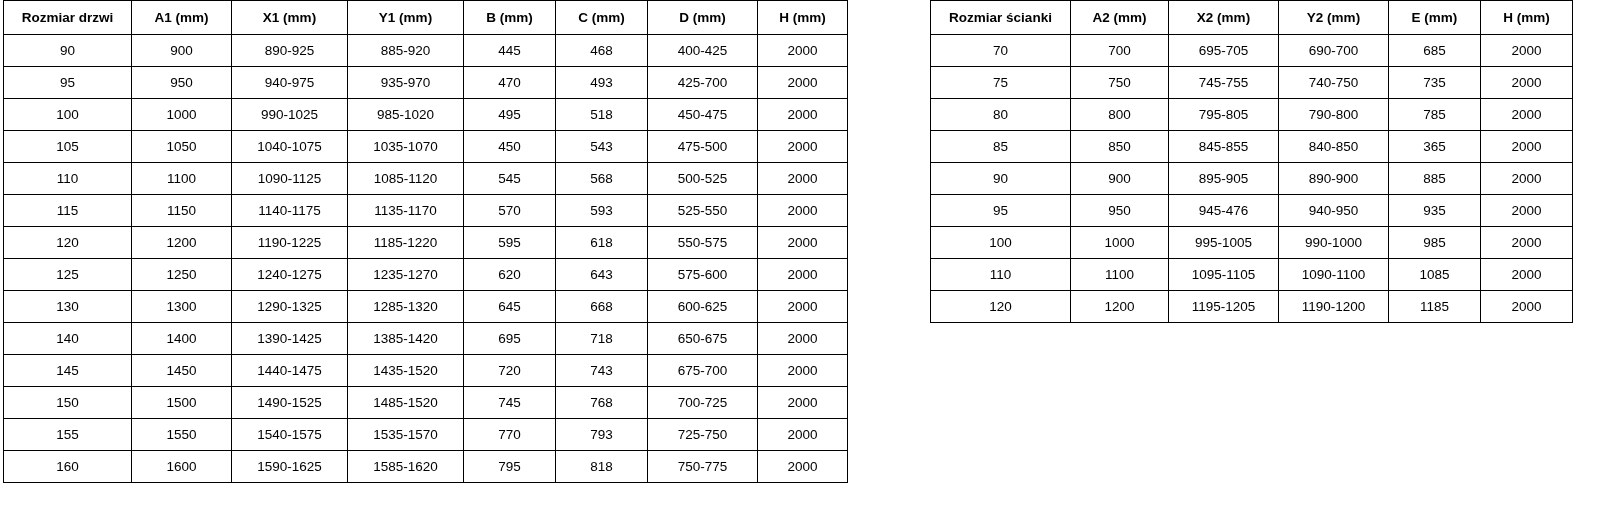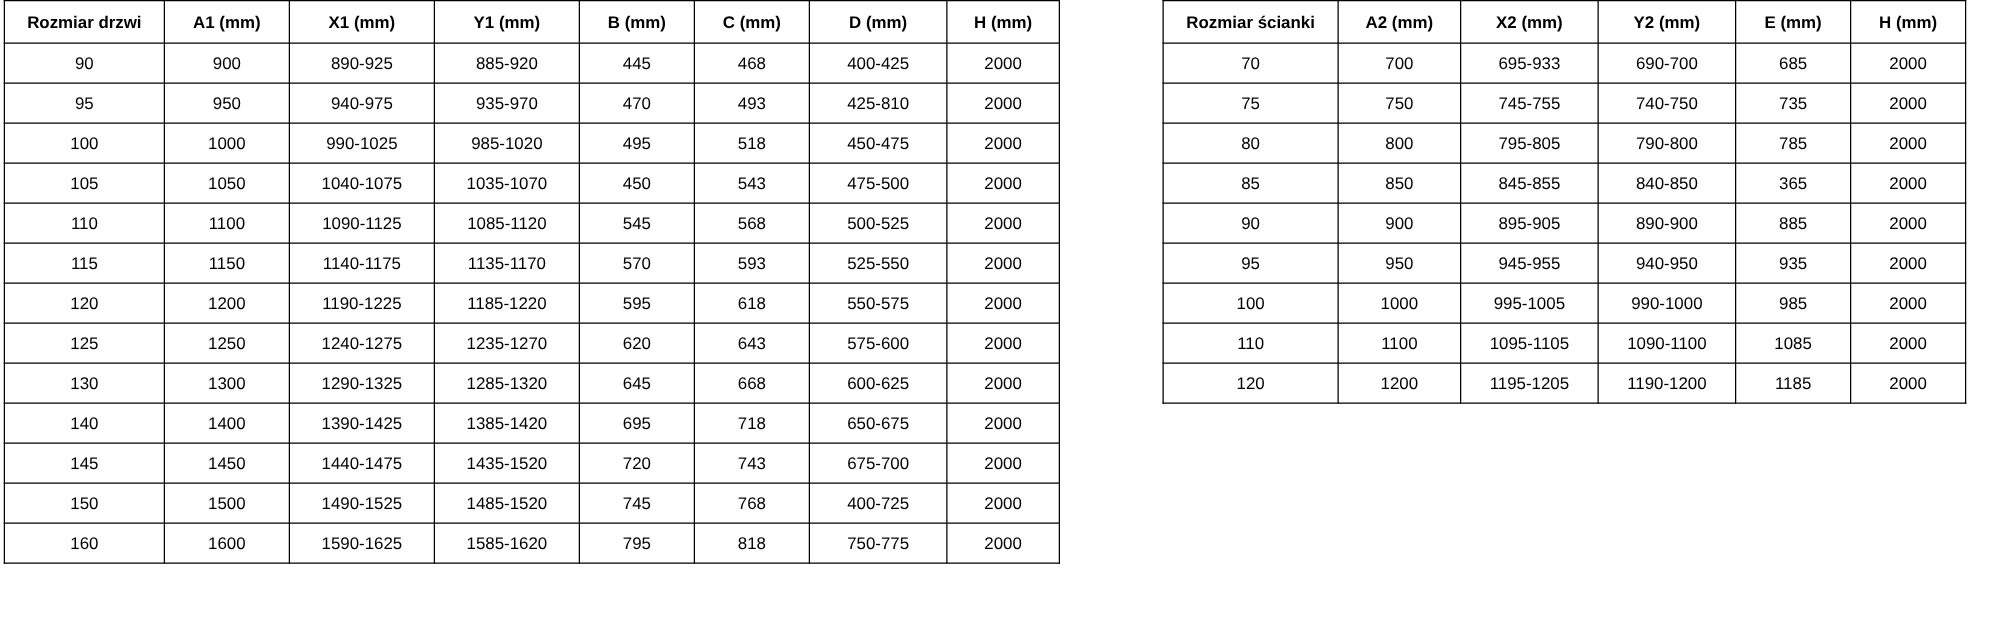--- a/index.html
+++ b/index.html
@@ -109,21 +109,21 @@
             <td>400-425</td>
             <td>2000</td>
           </tr>
           <tr>
             <td>95</td>
             <td>950</td>
             <td>940-975</td>
             <td>935-970</td>
             <td>470</td>
             <td>493</td>
-            <td>425-810</td>
+            <td>425-700</td>
             <td>2000</td>
           </tr>
           <tr>
             <td>100</td>
             <td>1000</td>
             <td>990-1025</td>
             <td>985-1020</td>
             <td>495</td>
             <td>518</td>
             <td>450-475</td>
@@ -209,21 +209,31 @@
             <td>675-700</td>
             <td>2000</td>
           </tr>
           <tr>
             <td>150</td>
             <td>1500</td>
             <td>1490-1525</td>
             <td>1485-1520</td>
             <td>745</td>
             <td>768</td>
-            <td>400-725</td>
+            <td>700-725</td>
+            <td>2000</td>
+          </tr>
+          <tr>
+            <td>155</td>
+            <td>1550</td>
+            <td>1540-1575</td>
+            <td>1535-1570</td>
+            <td>770</td>
+            <td>793</td>
+            <td>725-750</td>
             <td>2000</td>
           </tr>
           <tr>
             <td>160</td>
             <td>1600</td>
             <td>1590-1625</td>
             <td>1585-1620</td>
             <td>795</td>
             <td>818</td>
             <td>750-775</td>
@@ -250,21 +260,21 @@
             <th>X2 (mm)</th>
             <th>Y2 (mm)</th>
             <th>E (mm)</th>
             <th>H (mm)</th>
           </tr>
       </thead>
       <tbody id="walls-body">
           <tr>
             <td>70</td>
             <td>700</td>
-            <td>695-933</td>
+            <td>695-705</td>
             <td>690-700</td>
             <td>685</td>
             <td>2000</td>
           </tr>
           <tr>
             <td>75</td>
             <td>750</td>
             <td>745-755</td>
             <td>740-750</td>
             <td>735</td>
@@ -290,21 +300,21 @@
             <td>90</td>
             <td>900</td>
             <td>895-905</td>
             <td>890-900</td>
             <td>885</td>
             <td>2000</td>
           </tr>
           <tr>
             <td>95</td>
             <td>950</td>
-            <td>945-955</td>
+            <td>945-476</td>
             <td>940-950</td>
             <td>935</td>
             <td>2000</td>
           </tr>
           <tr>
             <td>100</td>
             <td>1000</td>
             <td>995-1005</td>
             <td>990-1000</td>
             <td>985</td>

